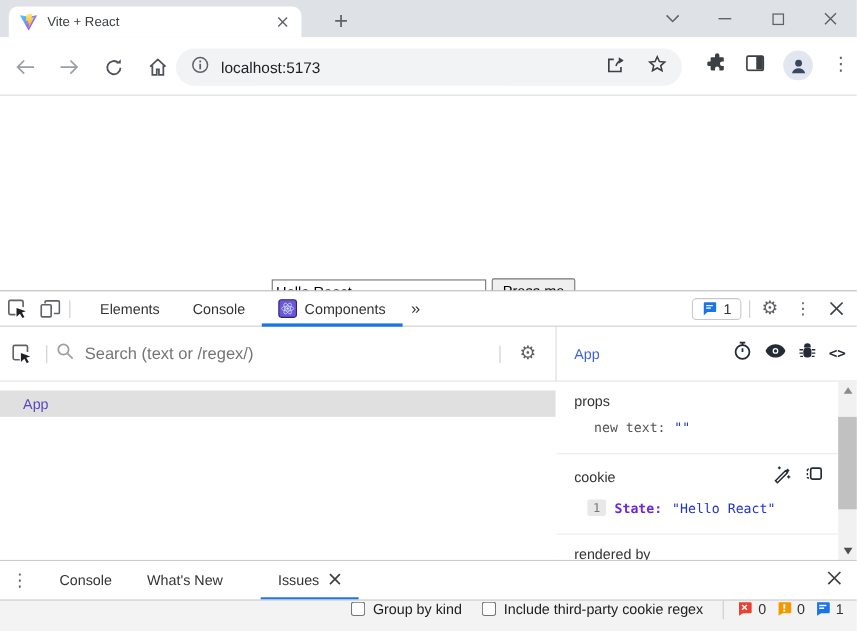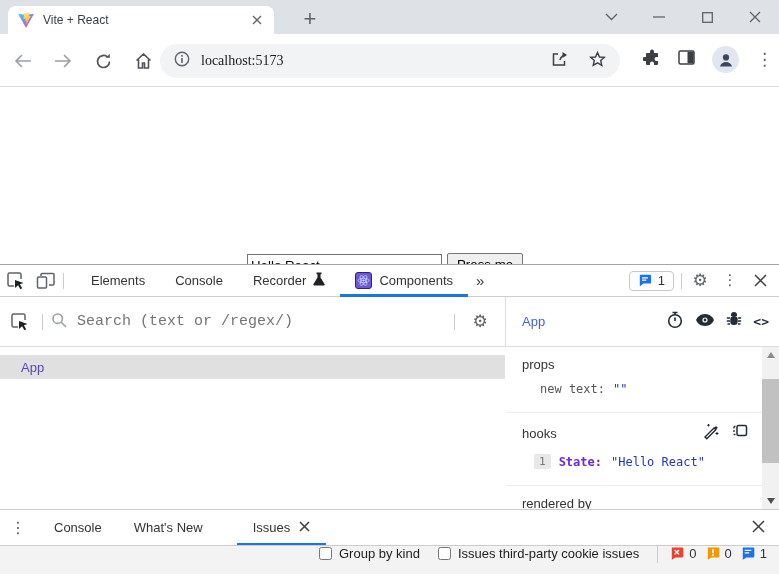--- a/index.html
+++ b/index.html
@@ -19,21 +19,21 @@
             align-items:center; justify-content:center; color:#5f6368; font-size:22px; font-weight:300; }
   .wincontrols { position:absolute; right:0; top:0; height:34px; display:flex; }
   .winbtn { width:48px; height:34px; display:flex; align-items:center; justify-content:center; }
 
   
   .toolbar { position:absolute; top:34px; left:0; right:0; height:53px; background:#fff;
              border-bottom:1px solid #dadce0; }
   .nav-icons { position:absolute; left:8px; top:12px; display:flex; gap:10px; }
   .nav-btn { width:30px; height:30px; display:flex; align-items:center; justify-content:center; }
   .omnibox { position:absolute; left:160px; top:10px; width:460px; height:34px; border-radius:17px;
-             background:#f1f3f4; display:flex; align-items:center; padding:0 14px;font-family:Liberation Serif, serif; }
+             background:#f1f3f4; display:flex; align-items:center; padding:0 14px; }
   .url { flex:1; font-size:14px; color:#202124; margin-left:11px; }
   .omni-actions { display:flex; gap:20px; align-items:center; }
   .toolbar-right { position:absolute; right:6px; top:12px; display:flex; align-items:center; gap:17px; }
   .avatar { width:27px; height:27px; border-radius:50%; background:#e1e6f0; display:flex;
             align-items:center; justify-content:center; }
 
   
   .viewport { position:absolute; top:88px; left:0; right:0; height:176px; background:#fff; }
   .page-input { position:absolute; left:247px; top:166px; width:195px; height:22px;
                 border:1px solid #767676; font:13.3px "Liberation Sans", sans-serif; padding:1px 3px;
@@ -63,21 +63,21 @@
   .uni-icon { font-family:"DejaVu Sans", sans-serif; color:#5f6368; }
   .gear { font-size:17px; line-height:1; }
   .kebab-v { font-size:15px; line-height:1; }
 
   
   .cp-toolbar { position:absolute; top:32px; left:0; right:0; height:50px; border-bottom:1px solid #ddd; }
   .cp-left { position:absolute; left:0; top:0; width:505px; height:100%; display:flex; align-items:center; }
   .cp-right { position:absolute; left:506px; top:0; right:0; height:100%; display:flex;
               align-items:center; padding:0 10px 0 16px; }
   .cp-search { flex:1; border:none; outline:none; font-size:15px; color:#202124; margin-left:10px;
-               font-family:Liberation Mono, monospace; background:transparent; }
+               font-family:Liberation Sans, sans-serif; background:transparent; }
   .cp-search::placeholder { color:#757575; }
   .inspected-title { font-size:13px; color:var(--inspected-title,#3f63d6); flex:1; }
   .hdr-icons { display:flex; gap:11px; align-items:center; }
   .panel-divider { position:absolute; left:505px; top:32px; bottom:65px; width:1px; background:#ddd; }
 
   
   .cp-body { position:absolute; top:82px; left:0; right:0; bottom:65px; background:#fff; }
   .tree { position:absolute; left:0; top:0; width:505px; height:100%; }
   .tree-row { margin-top:8px; height:24px; display:flex; align-items:center; padding-left:21px;
               font-size:13px; color:var(--component-name,#5b45bd); }
@@ -275,28 +275,20 @@
             <path d="M5 4V2.5A1 1 0 0 1 6 1.5h11a1 1 0 0 1 1 1V12a1 1 0 0 1-1 1h-4" fill="none" stroke="#5f6368" stroke-width="1.5"></path>
             <rect x="1.5" y="5" width="9" height="11" rx="1" fill="none" stroke="#5f6368" stroke-width="1.5"></rect>
           </svg>
       </span>
       <span class="dt-sep"></span>
       <div class="dt-tab" style="margin-left:9px;align-items:center;">
         <span>Elements</span>
       </div>
       <div class="dt-tab">
         <span>Console</span>
-      </div>
-      <div class="dt-tab">
-        <span>Recorder</span>
-        <span>
-          <svg width="12" height="14" viewBox="0 0 12 14">
-              <path d="M3.5 0.5h5V2l-1 .5v3l4 6.4A1.1 1.1 0 0 1 10.6 13.5H1.4A1.1 1.1 0 0 1 .5 11.9L4.5 5.5v-3l-1-.5z" fill="#202124"></path>
-            </svg>
-        </span>
       </div>
       <div class="dt-tab active">
         <span class="react-badge">
           <svg width="13" height="13" viewBox="0 0 20 20">
               <g stroke="#cdeaff" stroke-width="1" fill="none">
                 <ellipse cx="10" cy="10" rx="8.5" ry="3.4"></ellipse>
                 <ellipse cx="10" cy="10" rx="8.5" ry="3.4" transform="rotate(60 10 10)"></ellipse>
                 <ellipse cx="10" cy="10" rx="8.5" ry="3.4" transform="rotate(120 10 10)"></ellipse>
               </g>
               <circle cx="10" cy="10" r="1.7" fill="#cdeaff"></circle>
@@ -382,21 +374,21 @@
       <div class="details">
         <div class="section">
           <div class="section-label">props</div>
           <div class="prop-row mono">
             <span class="prop-key">new text:</span><span class="prop-val">""</span>
           </div>
         </div>
 
         <div class="section">
           <div class="section-head">
-            <span class="section-label">hooks</span>
+            <span class="section-label">cookie</span>
             <span class="sec-icons">
               <span>
                 <svg width="17" height="17" viewBox="0 0 17 17">
                     <path d="M3 14 12 5l1.8 1.8-9 9z" fill="none" stroke="#242b35" stroke-width="1.4"></path>
                     <path d="M12 5l2-2 1.8 1.8-2 2z" fill="#242b35"></path>
                     <path d="M15 9v3M13.5 10.5h3M6.5 1v2.6M5.2 2.3h2.6" stroke="#242b35" stroke-width="1.1"></path>
                   </svg>
               </span>
               <span>
                 <svg width="16" height="15" viewBox="0 0 16 15">
@@ -453,21 +445,21 @@
       </span>
     </div>
 
     <div class="statusbar">
       <label class="chk">
         <input type="checkbox" style="">
         <span>Group by kind</span>
       </label>
       <label class="chk">
         <input type="checkbox" style="">
-        <span>Issues third-party cookie issues</span>
+        <span>Include third-party cookie regex</span>
       </label>
       <span class="st-sep"></span>
       <span class="badge-group">
         <svg width="14" height="13" viewBox="0 0 16 15">
             <path d="M2 0.5h12a1.3 1.3 0 0 1 1.3 1.3v9a1.3 1.3 0 0 1-1.3 1.3H6.2L2 14.8V0.5z" fill="#e94235"></path>
             <path d="M5.3 3.5l5 5M10.3 3.5l-5 5" stroke="#fff" stroke-width="1.6"></path>
           </svg>
         <span class="badge-cnt">0</span>
       </span>
       <span class="badge-group">

